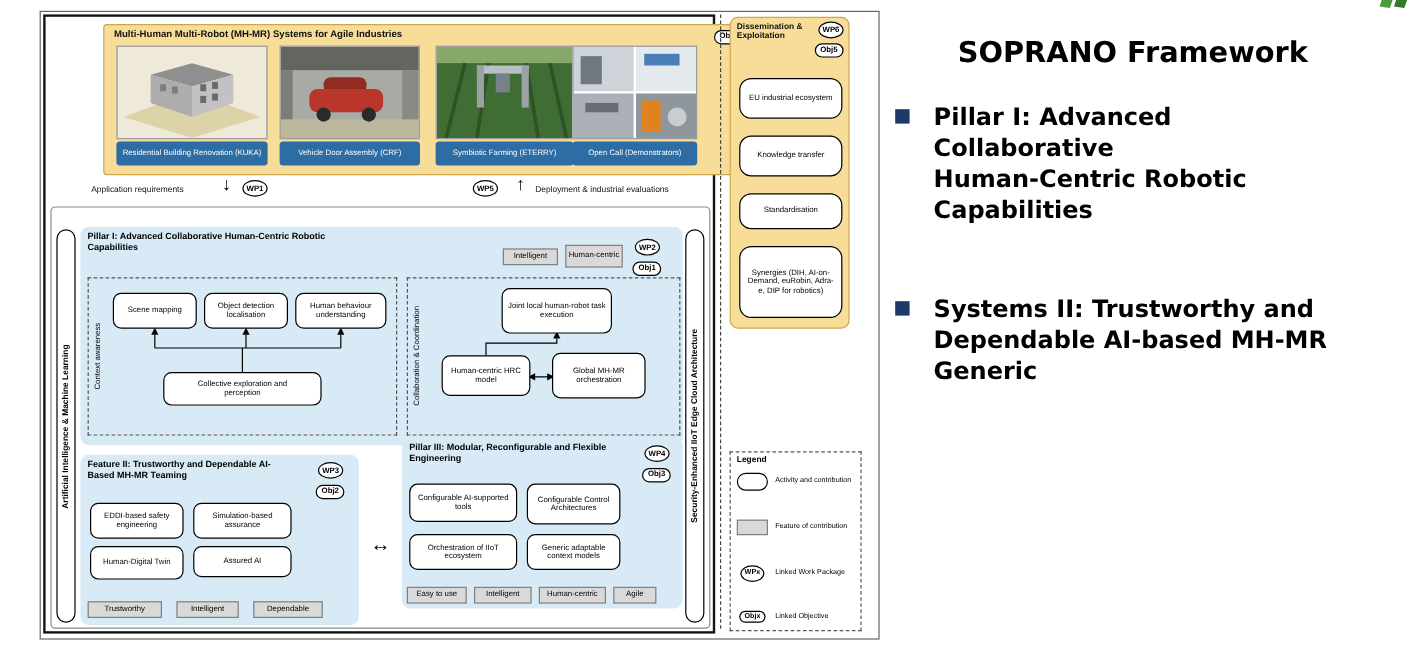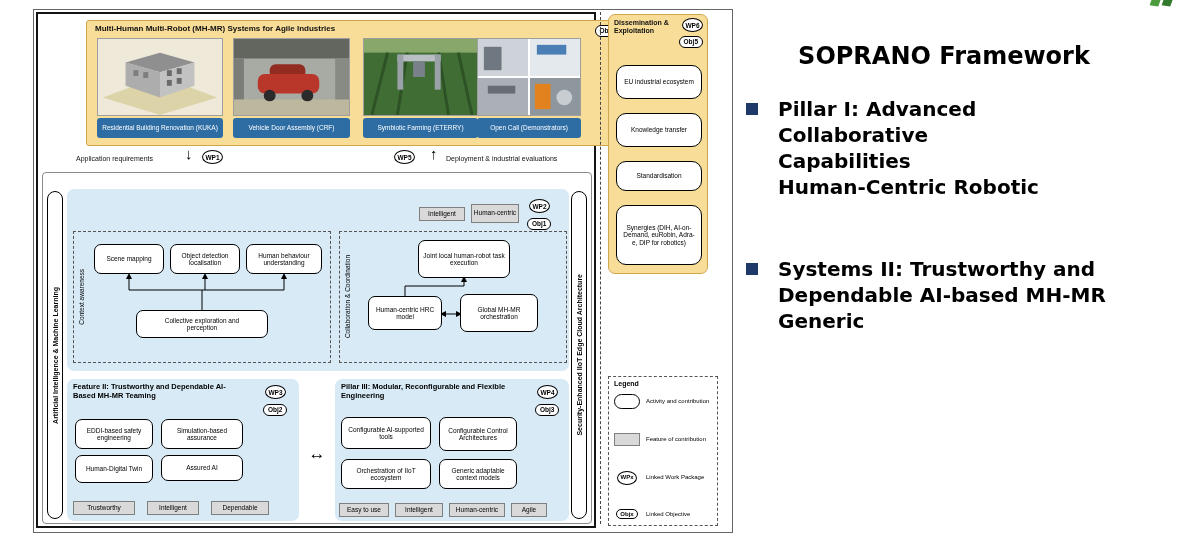--- a/index.html
+++ b/index.html
@@ -53,21 +53,21 @@
   .lg-row { display:flex; align-items:center; gap:5px; font-size:6px; line-height:1.15; color:#000; }
   .lg-sym { width:28px; flex-shrink:0; display:flex; justify-content:center; }
   .sym-activity { width:26px; height:15px; border:1px solid #000; border-radius:8px; background:#fff; }
   .sym-feature { width:26px; height:13px; background:var(--feature-gray,#D9D9D9); border:1px solid #808080; }
   .sym-wp { width:20px; height:14px; border:1.2px solid #000; border-radius:50%; background:#fff; font-size:6px; font-weight:bold; display:flex; align-items:center; justify-content:center; }
   .sym-obj { border:1px solid #000; border-radius:7px; background:#fff; font-size:6px; font-weight:bold; padding:1px 3px; line-height:1; }
   .lg-label { flex:1; }
 
   
   .rp { position:absolute; left:744px; top:16px; width:400px; font-family:"DejaVu Sans", sans-serif; color:#000; }
-  .rp h1 { font-size:24px; font-weight:bold; text-align:center; margin-top:26px; letter-spacing:0; }
+  .rp h1 { font-size:24px; font-weight:bold; text-align:center; margin-top:14px; letter-spacing:0; }
   .bullets { margin-top:26px;font-weight:bold; }
   .bullet { position:relative; padding-left:34px; width:384px; font-size:20px; line-height:1.3; }
   .bullet + .bullet { margin-top:56px; }
   .sq { position:absolute; left:2px; top:7px; width:12px; height:12px; background:var(--bullet-navy,#1F3A68); }
   .line { display:block; }
   .wavy { display:block; text-decoration:underline; text-decoration-style:wavy; text-decoration-color:#e23b2e; text-decoration-thickness:1px; text-underline-offset:4px; }
 
   
   .corner { position:absolute; left:1151px; top:-3px; width:30px; height:11px; }
   .corner i { position:absolute; top:0; width:9px; height:9px; display:block; transform:skewX(-12deg) rotate(8deg); }
@@ -172,20 +172,21 @@
       <div class="fw-box">
 
         <div class="vbar" style="left:4px;">
           <span>Artificial Intelligence &amp; Machine Learning</span>
         </div>
         <div class="vbar" style="right:4px;">
           <span>Security-Enhanced IIoT Edge Cloud Architecture</span>
         </div>
 
         <div class="pillar" style="left:24px; top:16px; width:502px; height:182px;">
+          <div class="p-title" style="width:212px;">Pillar I: Advanced Collaborative Human-Centric Robotic Capabilities</div>
           <div class="gtag" style="left:352px; top:18px; width:46px;">Intelligent</div>
           <div class="gtag" style="left:404px; top:15px; width:48px; height:19px;">Human-centric</div>
           <div class="badge-wp" style="left:462px; top:10px;">WP2</div>
           <div class="badge-obj" style="left:460px; top:29px;">Obj1</div>
 
           <div class="dashed" style="left:6px; top:42px; width:258px; height:132px;">
             <div class="rot-label">
               <span>Context awareness</span>
             </div>
             <svg class="arrows" width="258" height="132">
@@ -229,21 +230,21 @@
           <div class="node" style="left:94px; top:40px; width:82px; height:30px;">Simulation-based assurance</div>
           <div class="node" style="left:8px; top:76px; width:78px; height:28px;">Human-Digital Twin</div>
           <div class="node" style="left:94px; top:76px; width:82px; height:26px;">Assured AI</div>
           <div class="gtag" style="left:6px; top:122px; width:62px;">Trustworthy</div>
           <div class="gtag" style="left:80px; top:122px; width:52px;">Intelligent</div>
           <div class="gtag" style="left:144px; top:122px; width:58px;">Dependable</div>
         </div>
 
         <span class="dbl-arrow">↔</span>
 
-        <div class="pillar" style="left:292px; top:206px; width:234px; height:142px;">
+        <div class="pillar" style="left:292px; top:192px; width:234px; height:142px;">
           <div class="p-title" style="width:176px;">Pillar III: Modular, Reconfigurable and Flexible Engineering</div>
           <div class="badge-wp" style="left:202px; top:6px;">WP4</div>
           <div class="badge-obj" style="left:200px; top:25px;">Obj3</div>
           <div class="node" style="left:6px; top:38px; width:90px; height:32px;">Configurable AI-supported tools</div>
           <div class="node" style="left:104px; top:38px; width:78px; height:34px;">Configurable Control Architectures</div>
           <div class="node" style="left:6px; top:80px; width:90px; height:30px;">Orchestration of IIoT ecosystem</div>
           <div class="node" style="left:104px; top:80px; width:78px; height:30px;">Generic adaptable context models</div>
           <div class="gtag" style="left:4px; top:124px; width:50px;">Easy to use</div>
           <div class="gtag" style="left:60px; top:124px; width:48px;">Intelligent</div>
           <div class="gtag" style="left:114px; top:124px; width:56px;">Human-centric</div>
@@ -294,22 +295,22 @@
       </div>
     </div>
   </div>
 
   <div class="rp">
     <h1>SOPRANO Framework</h1>
     <div class="bullets">
       <div class="bullet">
         <span class="sq"></span>
         <span class="line">Pillar I: Advanced Collaborative</span>
+        <span class="line">Human-Centric Robotic</span>
         <span class="line">Capabilities</span>
-        <span class="line">Human-Centric Robotic</span>
       </div>
       <div class="bullet">
         <span class="sq"></span>
         <span class="line">Systems II: Trustworthy and</span>
         <span class="line">Dependable AI-based MH-MR</span>
         <span class="line">Generic</span>
       </div>
     </div>
   </div>
 

